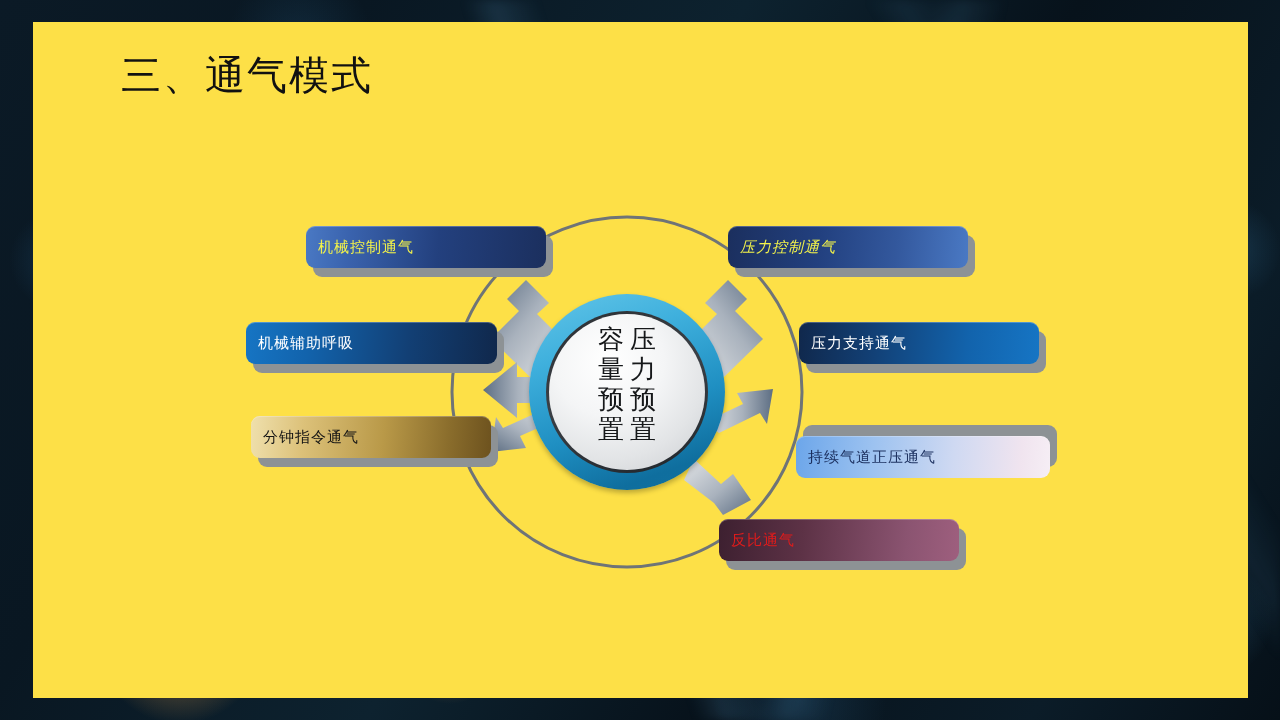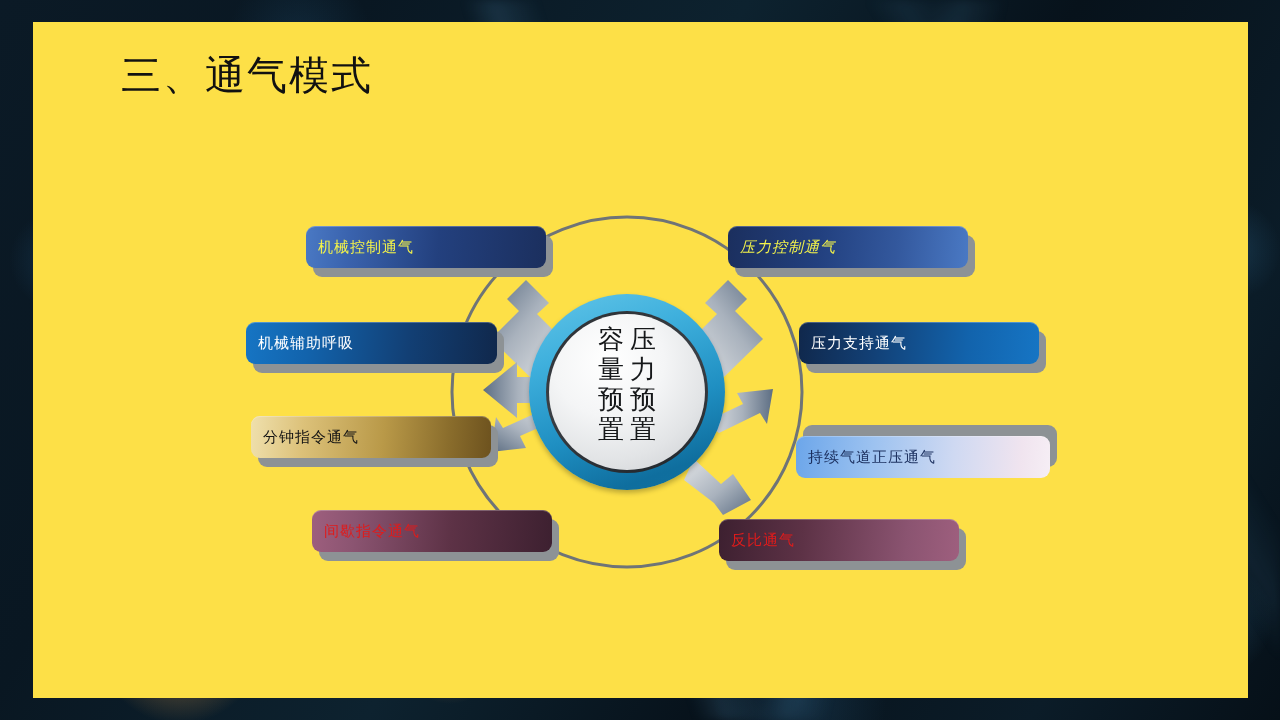--- a/index.html
+++ b/index.html
@@ -184,24 +184,20 @@
     <div class="box" style="left:213px; top:300px; width:251px;">
       <div class="shadowshape"></div>
       <div class="face v-blue-white-ltr">机械辅助呼吸</div>
     </div>
 
     <div class="box" style="left:218px; top:394px; width:240px;">
       <div class="shadowshape"></div>
       <div class="face v-gold">分钟指令通气</div>
     </div>
 
-    <div class="box" style="left:279px; top:488px; width:240px;">
-      <div class="shadowshape"></div>
-      <div class="face v-maroon-ltr">间歇指令通气</div>
-    </div>
 
     <div class="box" style="left:695px; top:204px; width:240px;font-style:italic;">
       <div class="shadowshape"></div>
       <div class="face v-blue-yellow-rtl">压力控制通气</div>
     </div>
 
     <div class="box" style="left:766px; top:300px; width:240px;">
       <div class="shadowshape"></div>
       <div class="face v-blue-white-rtl">压力支持通气</div>
     </div>

